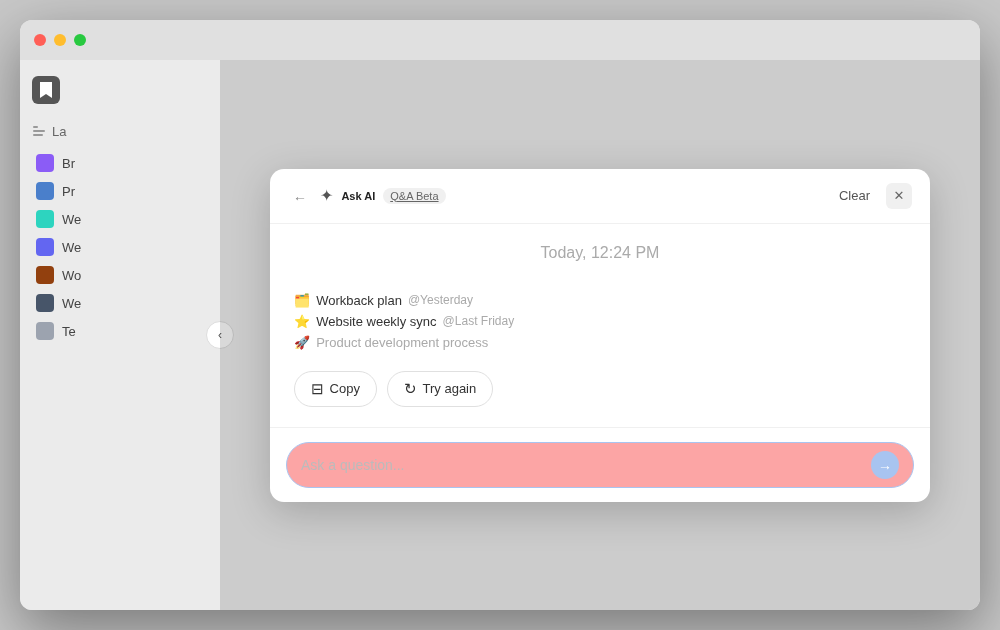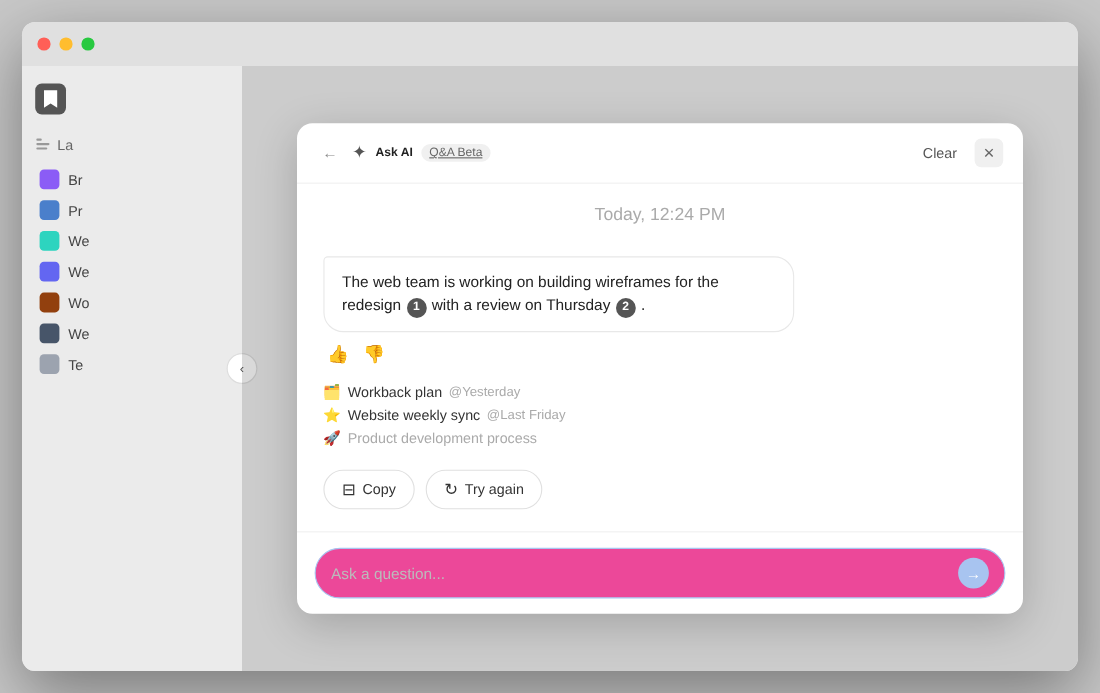--- a/index.html
+++ b/index.html
@@ -346,21 +346,21 @@
       padding: 14px 16px;
       border-top: 1px solid #f0f0f0;
     }
 
     .modal-input-wrapper {
       display: flex;
       align-items: center;
       border: 1.5px solid #a8c4f0;
       border-radius: 24px;
       padding: 8px 14px;
-      background: #ec4899;
+      background: #fca5a5;
     }
 
     .modal-input {
       flex: 1;
       border: none;
       outline: none;
       font-size: 14px;
       color: #333;
       background: transparent;
     }
@@ -464,33 +464,20 @@
             <button class="modal-close-btn">
               <span>✕</span>
             </button>
           </div>
 
           <div class="modal-body">
 
             <div class="timestamp">Today, 12:24 PM</div>
 
 
-            <div class="message-ai">
-              <div class="message-ai-bubble">
-                <span>The web team is working on building wireframes for the redesign</span>
-                <span class="circle-num">1</span>
-                <span>with a review on Thursday</span>
-                <span class="circle-num">2</span>
-                <span>.</span>
-              </div>
-              <div class="message-feedback">
-                <button class="feedback-btn">👍</button>
-                <button class="feedback-btn">👎</button>
-              </div>
-            </div>
 
             <div class="pages-found-section">
 
               <div class="page-link">
                 <span>🗂️</span>
                 <span>Workback plan</span>
                 <span style="color:#aaa; font-size:12px;">@Yesterday</span>
               </div>
 
               <div class="page-link">

